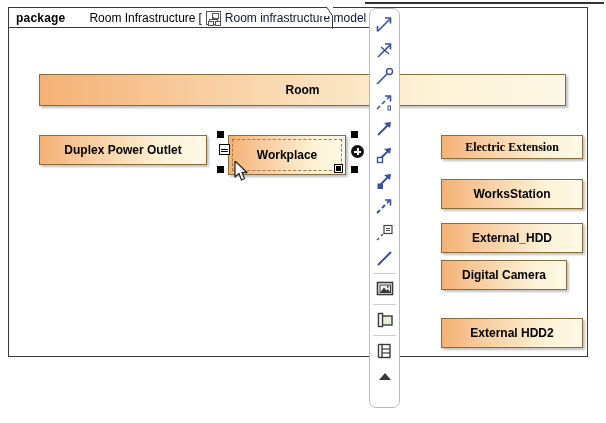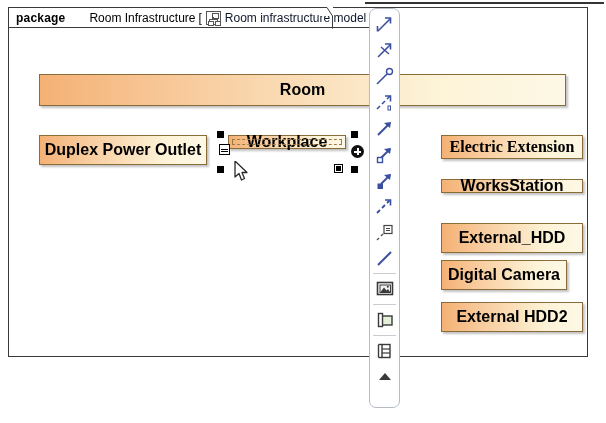--- a/index.html
+++ b/index.html
@@ -25,33 +25,33 @@
   .dgicon{width:15px;height:14px;border:1px solid #555;background:#fff;
       margin-left:4px;position:relative;box-sizing:border-box;flex:none;}
   .dgicon i{position:absolute;background:#555;display:block;}
 
   
   .node{position:absolute;box-sizing:border-box;
       border:1px solid #8a6b3a;
       background:linear-gradient(to right,#f4b175 0%,#f8cb9d 28%,#fdf3d7 75%,#fdf8e6 100%);
       box-shadow:2px 2px 2px rgba(120,120,120,.45);
       display:flex;align-items:center;justify-content:center;}
-  .node span{font-size:16px;font-weight:bold;color:#000;}
+  .node span{font-size:12px;font-weight:bold;color:#000;}
 
   #node-room{left:39px;top:74px;width:527px;height:32px;}
   #node-duplex{left:39px;top:135px;width:168px;height:30px;}
 
   #node-ee {left:441px;top:135px;width:142px;height:24px;font-family:Liberation Serif, serif;}
-  #node-ws {left:441px;top:179px;width:142px;height:14px;}
+  #node-ws {left:441px;top:179px;width:142px;height:30px;}
   #node-hdd{left:441px;top:223px;width:142px;height:30px;text-align:right;}
   #node-dc {left:441px;top:260px;width:126px;height:30px;}
-  #node-h2 {left:441px;top:302px;width:142px;height:30px;justify-content:center;}
-
-  
-  #node-workplace{left:228px;top:135px;width:118px;height:14px;z-index:6;}
+  #node-h2 {left:441px;top:318px;width:142px;height:30px;justify-content:center;}
+
+  
+  #node-workplace{left:228px;top:135px;width:118px;height:40px;z-index:6;}
   #node-workplace .inner-dash{position:absolute;left:3px;top:3px;right:3px;bottom:3px;
       border:1px dashed #9b7a48;pointer-events:none;}
 
   .handle{position:absolute;width:7px;height:7px;background:#000;z-index:8;}
   .handle-hollow{position:absolute;width:9px;height:9px;background:#fff;border:1px solid #000;
       box-sizing:border-box;z-index:8;}
   .handle-hollow i{position:absolute;left:1px;top:1px;width:5px;height:5px;background:#000;}
 
   
   .badge-left{position:absolute;width:11px;height:11px;background:#fff;border:1px solid #000;

